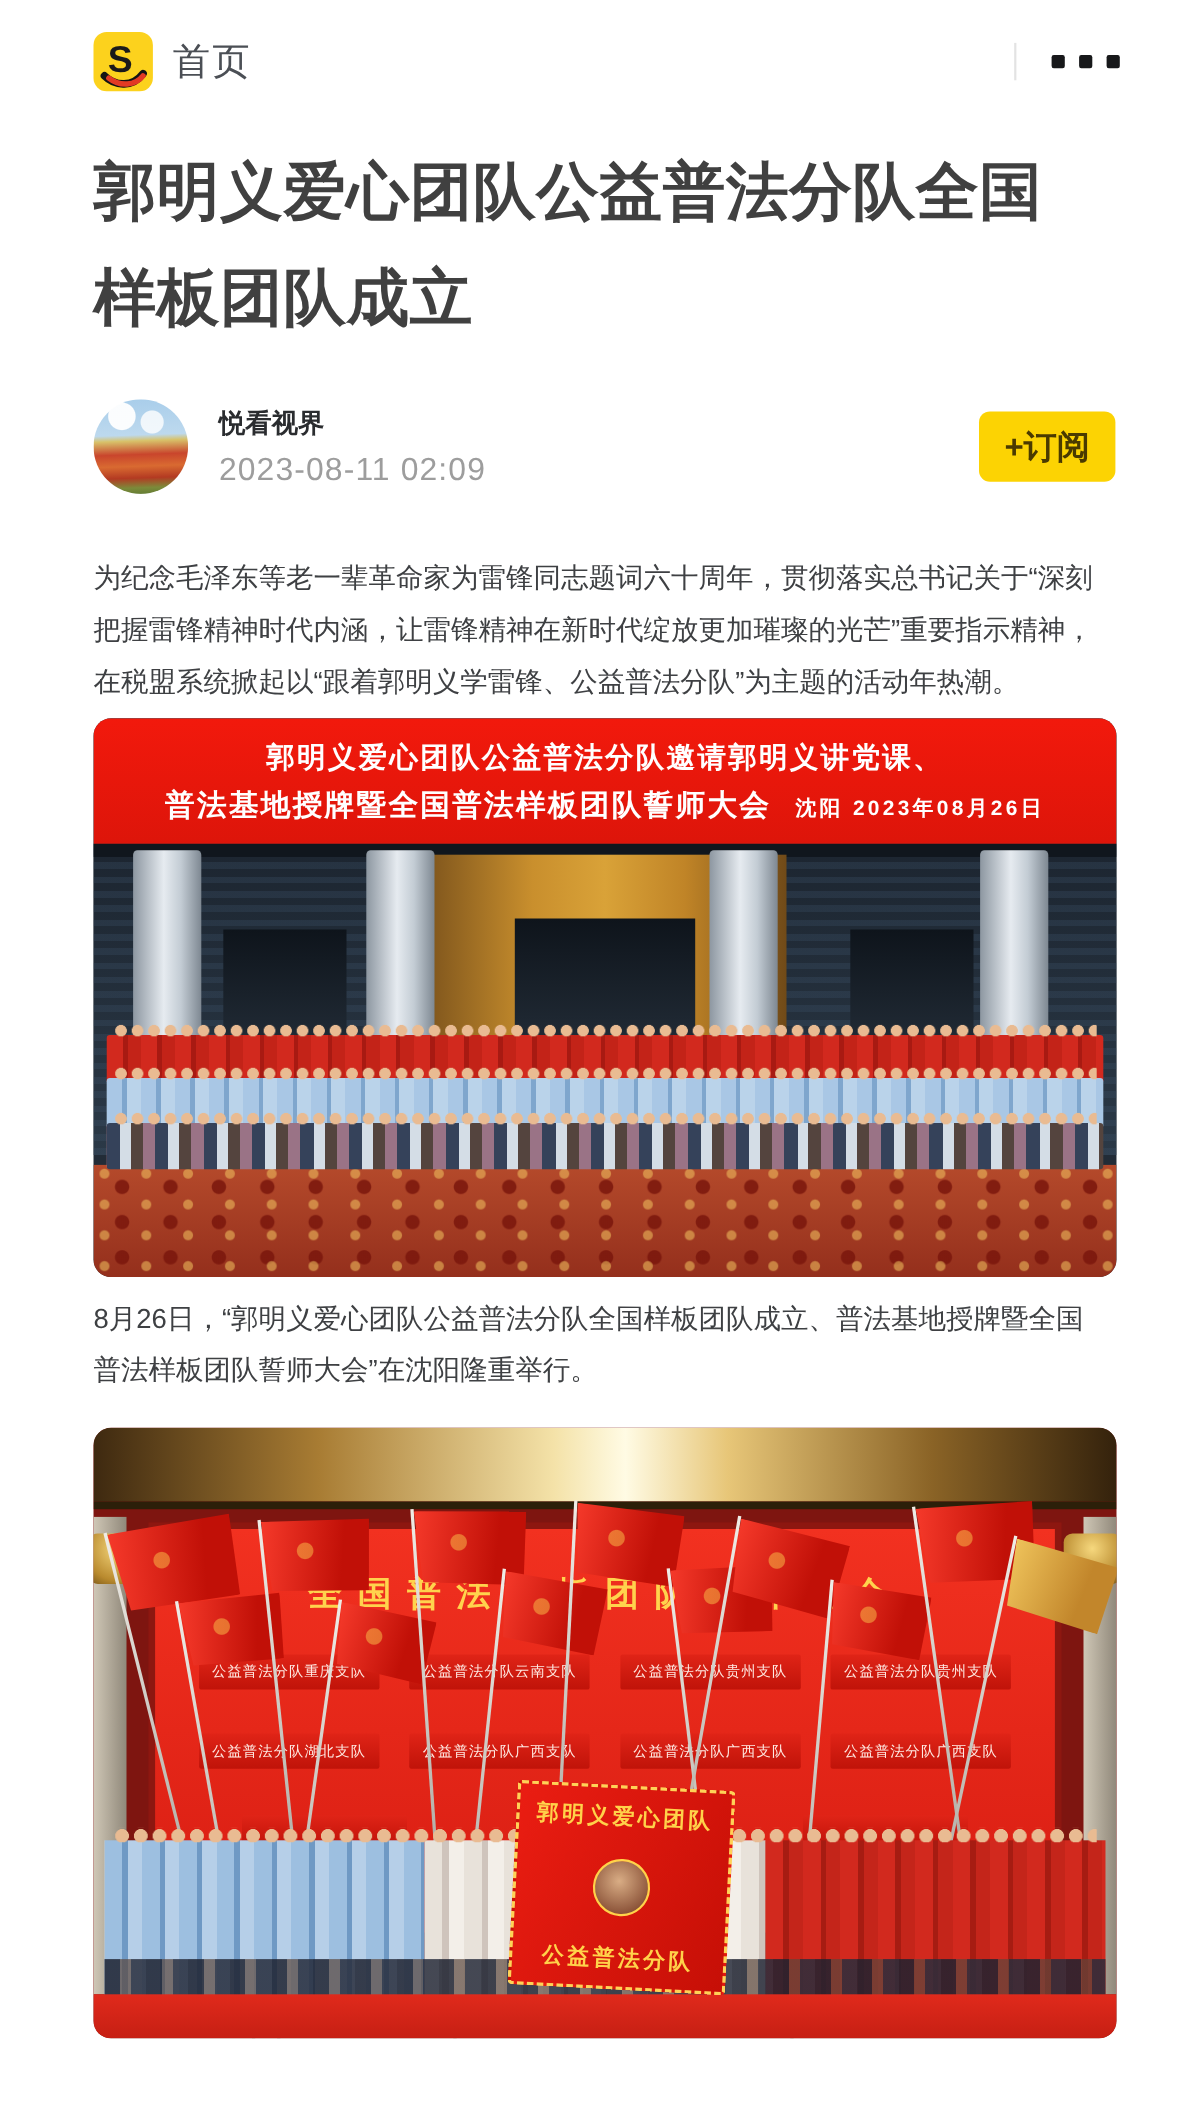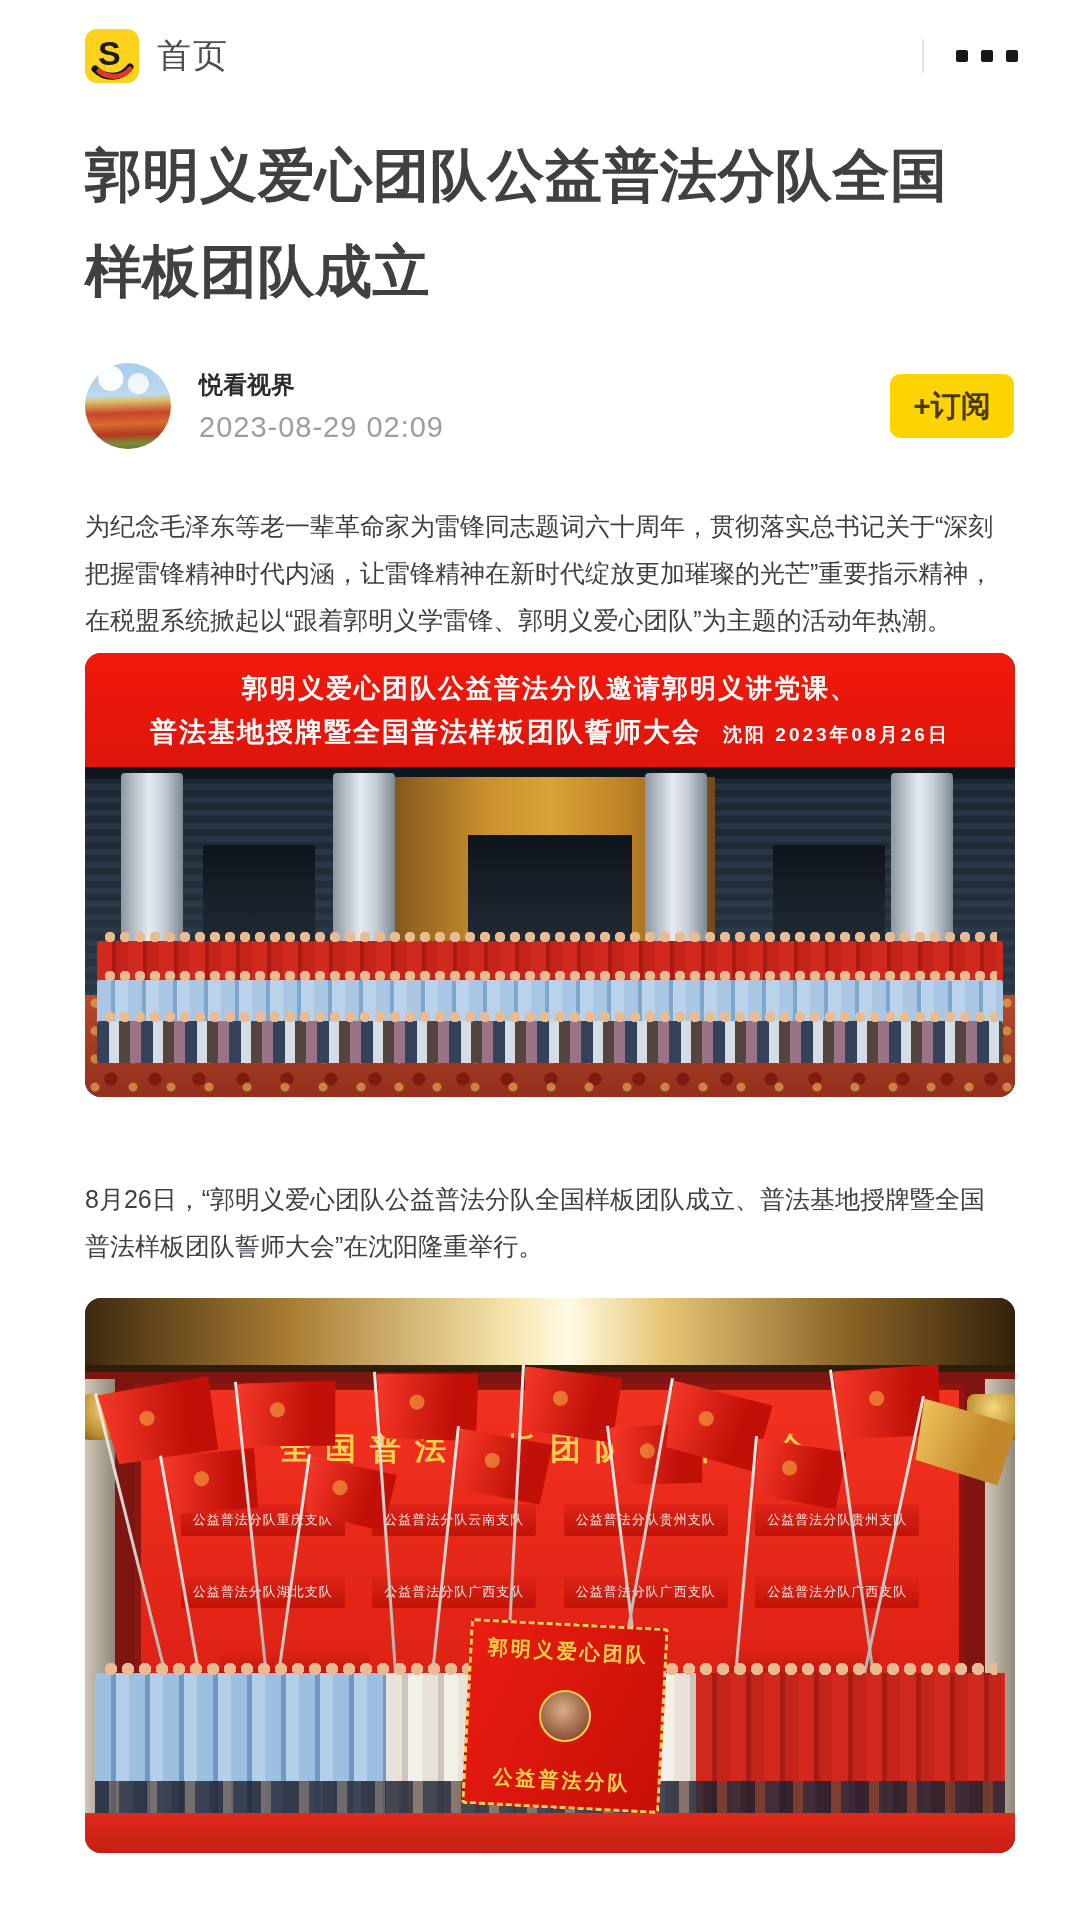--- a/index.html
+++ b/index.html
@@ -38,21 +38,21 @@
 
   
   .body-text { position:absolute; left:85px; width:914px; font-size:25px; line-height:1.87; color:#3e4043; }
   .para-1 { top:503px; }
   .para-2 { top:1176px; }
 
   
   .photo { position:absolute; left:85px; width:930px; border-radius:16px; overflow:hidden; cursor:pointer; }
 
   
-  .photo1 { top:653px; height:444px; background:#222c37; }
+  .photo1 { top:653px; height:508px; background:#222c37; }
   .p1-banner { position:absolute; top:0; left:0; right:0; height:114px; z-index:6;
     background:linear-gradient(#f2190c, #dd150a); display:flex; flex-direction:column;
     align-items:center; justify-content:center; gap:8px; }
   .p1-line1 { color:#fff; font-size:26px; font-weight:700; letter-spacing:2px; }
   .p1-line2 { color:#fff; font-size:27px; font-weight:700; letter-spacing:2px; display:flex; align-items:baseline; }
   .p1-meta { font-size:19px; font-weight:700; margin-left:22px; letter-spacing:3px; }
   .p1-hall { position:absolute; top:114px; left:0; right:0; height:283px;
     background:
       repeating-linear-gradient(0deg, rgba(62,84,108,.28) 0 6px, rgba(0,0,0,0) 6px 13px),
       linear-gradient(#1c2530, #2b3947); }
@@ -165,26 +165,26 @@
       </div>
     </div>
   </header>
 
   <h1 class="article-title">郭明义爱心团队公益普法分队全国样板团队成立</h1>
 
   <div class="author-row">
     <div class="avatar"></div>
     <div class="author-meta">
       <div class="author-name">悦看视界</div>
-      <div class="pub-date">2023-08-29 02:09</div>
+      <div class="pub-date">2023-08-11 02:09</div>
     </div>
     <button class="subscribe-btn">+订阅</button>
   </div>
 
-  <p class="body-text para-1">为纪念毛泽东等老一辈革命家为雷锋同志题词六十周年，贯彻落实总书记关于“深刻把握雷锋精神时代内涵，让雷锋精神在新时代绽放更加璀璨的光芒”重要指示精神，在税盟系统掀起以“跟着郭明义学雷锋、郭明义爱心团队”为主题的活动年热潮。</p>
+  <p class="body-text para-1">为纪念毛泽东等老一辈革命家为雷锋同志题词六十周年，贯彻落实总书记关于“深刻把握雷锋精神时代内涵，让雷锋精神在新时代绽放更加璀璨的光芒”重要指示精神，在税盟系统掀起以“跟着郭明义学雷锋、公益普法分队”为主题的活动年热潮。</p>
 
   <figure class="photo photo1">
     <div class="p1-banner">
       <div class="p1-line1">郭明义爱心团队公益普法分队邀请郭明义讲党课、</div>
       <div class="p1-line2">
         <span>普法基地授牌暨全国普法样板团队誓师大会</span>
         <span class="p1-meta">沈阳  2023年08月26日</span>
       </div>
     </div>
     <div class="p1-hall">

